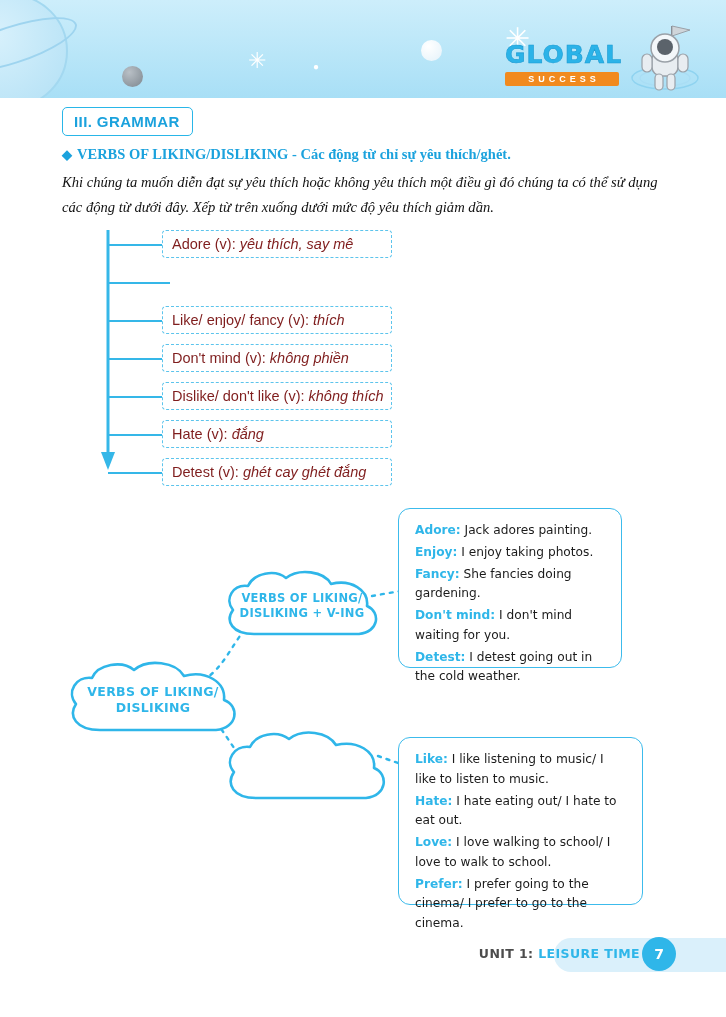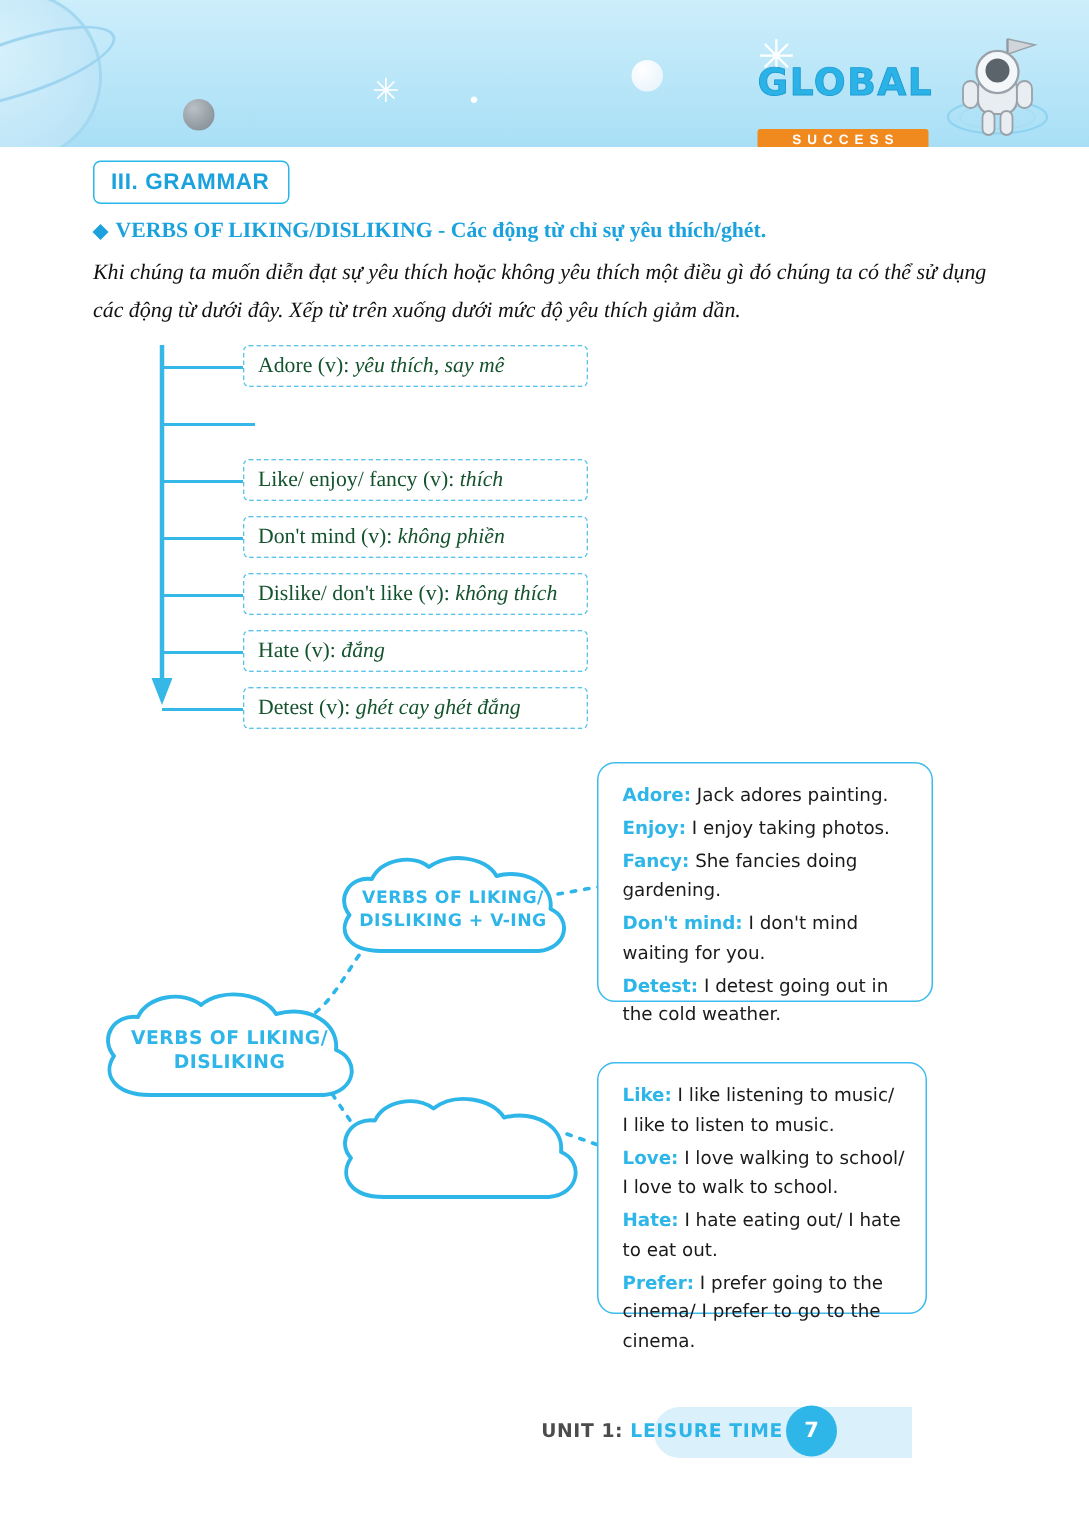--- a/index.html
+++ b/index.html
@@ -72,21 +72,21 @@
   }
   .logo-main {
     font-family: "DejaVu Sans", sans-serif;
     font-weight: bold;
     font-size: 25px;
     letter-spacing: 1px;
     color: #2bb3e8;
     -webkit-text-stroke: 0.6px #1d9ad2;
   }
   .logo-sub {
-    margin-top: 17px;
+    margin-top: 3px;
     background: #f18a1e;
     color: #ffffff;
     font-size: 9px;
     font-weight: bold;
     letter-spacing: 4px;
     padding: 2px 0 2px 4px;
     border-radius: 2px;
   }
   .astronaut {
     position: absolute;
@@ -165,23 +165,23 @@
     left: 62px;
     width: 230px;
     height: 28px;
     border: 1.4px dashed #5cc4ec;
     border-radius: 4px;
     background: #ffffff;
     display: flex;
     align-items: center;
     padding-left: 9px;
     box-sizing: border-box;
-    font-family: Liberation Serif, serif;
+    font-family: Liberation Sans, sans-serif;
     font-size: 14.5px;
-    color: #14532d;
+    color: #7f1d1d;
     white-space: nowrap;
   }
   .ladder-box i { font-style: italic; }
 
   
   .cloud {
     position: absolute;
     color: #2fb6e9;
     font-family: "DejaVu Sans", sans-serif;
     font-weight: bold;
@@ -225,27 +225,27 @@
     color: #1b1b1b;
     line-height: 1.62;
   }
   .ex-box .kw {
     color: #2fb6e9;
     font-weight: bold;
   }
   .ex-line { margin-bottom: 2px; }
 
   .ex-ving { left: 398px; top: 410px; width: 224px; height: 160px; }
-  .ex-toinf { left: 398px; top: 610px; width: 220px; height: 168px; }
+  .ex-toinf { left: 398px; top: 639px; width: 245px; height: 168px; }
 
   
   .footer {
     position: absolute;
     left: 0; top: 920px;
-    width: 608px;
+    width: 726px;
     height: 60px;
   }
   .footer-strip {
     position: absolute;
     right: 0; top: 18px;
     width: 172px; height: 34px;
     background: #daf0fb;
     border-radius: 17px 0 0 17px;
   }
   .footer-text {
@@ -409,24 +409,24 @@
     <div class="ex-line">
       <span class="kw">Detest:</span><span> I detest going out in the cold weather.</span>
     </div>
   </div>
 
   <div class="ex-box ex-toinf">
     <div class="ex-line">
       <span class="kw">Like:</span><span> I like listening to music/ I like to listen to music.</span>
     </div>
     <div class="ex-line">
+      <span class="kw">Hate:</span><span> I hate eating out/ I hate to eat out.</span>
+    </div>
+    <div class="ex-line">
       <span class="kw">Love:</span><span> I love walking to school/ I love to walk to school.</span>
-    </div>
-    <div class="ex-line">
-      <span class="kw">Hate:</span><span> I hate eating out/ I hate to eat out.</span>
     </div>
     <div class="ex-line">
       <span class="kw">Prefer:</span><span> I prefer going to the cinema/ I prefer to go to the cinema.</span>
     </div>
   </div>
 </div>
 
 <div class="footer">
   <div class="footer-strip"></div>
   <div class="footer-text">

